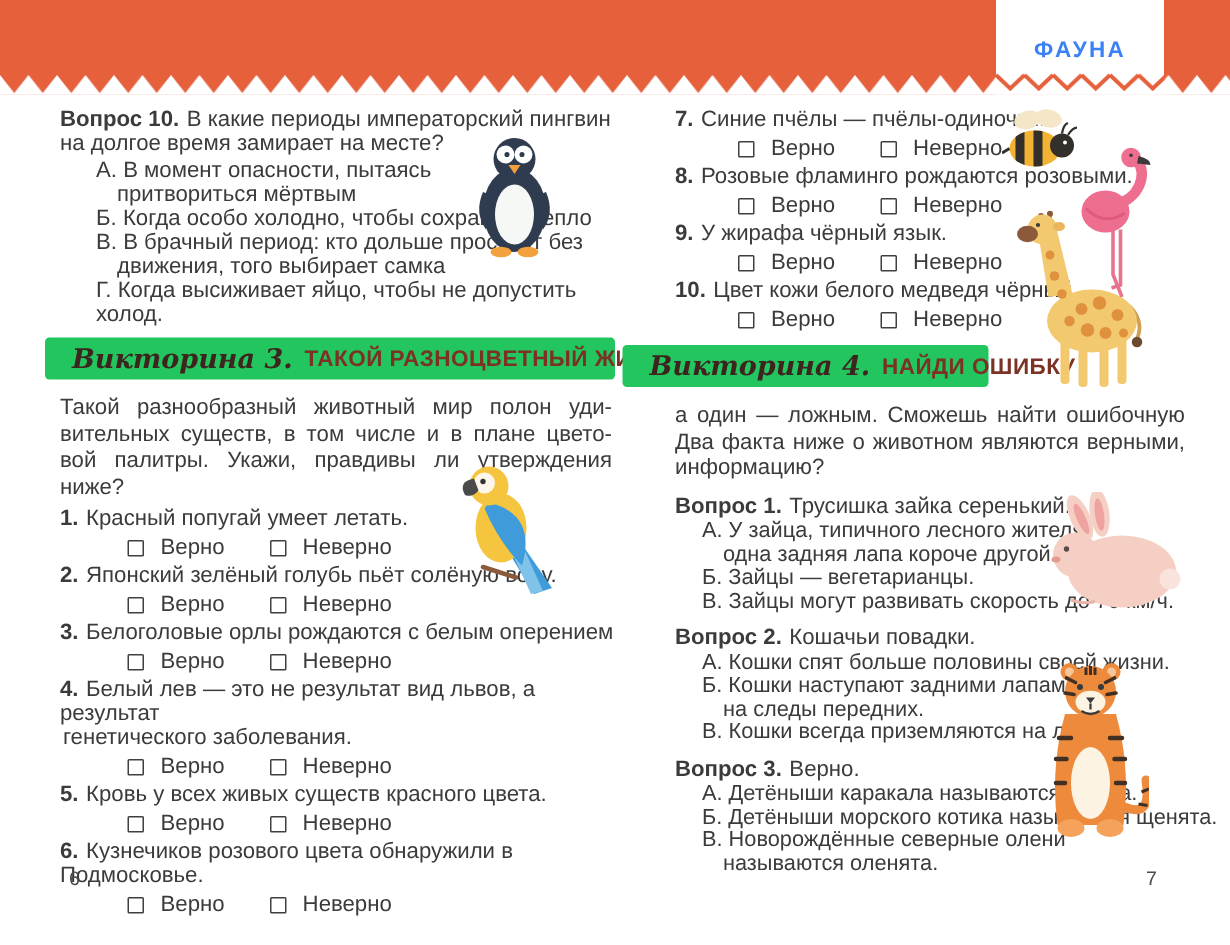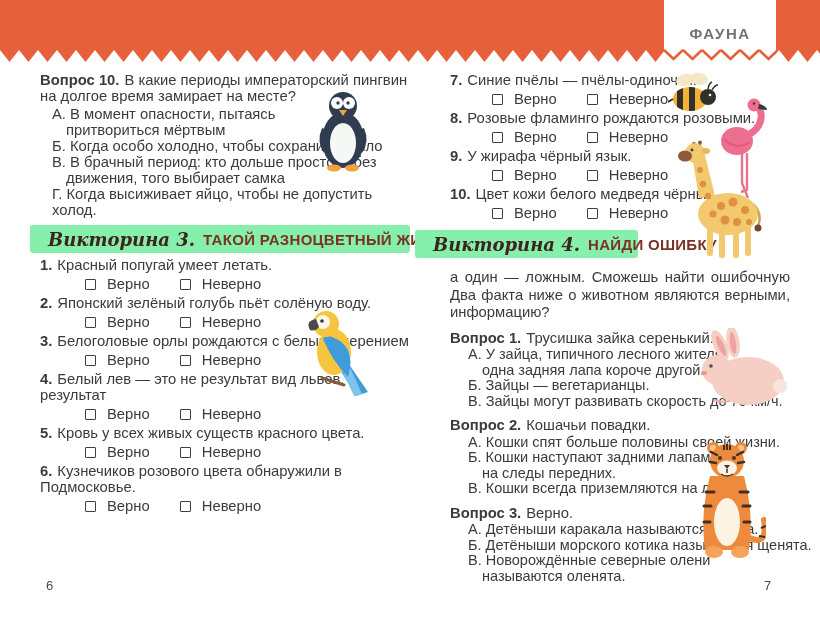--- a/index.html
+++ b/index.html
@@ -11,48 +11,48 @@
   }
   .sheet { position:absolute; inset:0; background:#fff; border-radius:0 0 16px 16px; }
 
   
   .topband { position:absolute; top:0; left:0; width:820px; height:50px; background:#E6603C; }
   .teeth   { position:absolute; top:50px; left:0; display:block; }
   .fauna-tab {
     position:absolute; top:0; left:664px; width:112px; height:63px; background:#fff;
     display:flex; align-items:flex-end; justify-content:center; padding-bottom:21px; z-index:2;
   }
-  .fauna-tab .tab-label { font-weight:bold; font-size:15px; letter-spacing:1.5px; color:#737373; }
+  .fauna-tab .tab-label { font-weight:bold; font-size:15px; letter-spacing:1.5px; color:#3b82f6; }
   .tab-zigzag { position:absolute; top:48px; left:664px; z-index:3; }
 
   
   .page { position:absolute; top:62px; height:568px; }
   .page-left  { left:0;   width:420px; padding:10px 8px 0 40px; }
   .page-right { left:420px; width:400px; padding:10px 8px 0 30px; }
 
   .line { line-height:16px; }
   .cont { padding-left:14px; }
 
   
   .qblock .qnum, .tf-text .num, .vq-head .vq-num { font-weight:bold; float:left; margin-right:5px; }
   .qlines .cont { padding-left:0; }
-  .opts { margin-left:12px; margin-top:2px; }
+  .opts { margin-left:24px; margin-top:2px; }
 
   
   .band {
-    background:#86efac; border-radius:3px; height:28px;
+    background:#22c55e; border-radius:3px; height:28px;
     display:flex; align-items:center; padding-left:18px; gap:8px; white-space:nowrap;
   }
   .band-script {
     font-family:"DejaVu Serif","Liberation Serif",serif;
     font-style:italic; font-weight:bold; font-size:18px; color:#3D241E;
   }
   .band-caps { font-weight:bold; font-size:15px; letter-spacing:.3px; color:#7B3124; }
   .band3 { margin:7px 0 0 -10px; width:380px; }
-  .band4 { margin:9px 14px 0 -35px; width:223px;text-align:center; }
+  .band4 { margin:9px 14px 0 -35px; width:244px;text-align:center; }
 
   
   .intro { margin-top:11px; }
   .intro .line { line-height:17.5px; text-align:justify; text-align-last:justify; padding-left:0; }
   .intro .line:last-child { text-align-last:left; }
   .intro-left  { width:368px; }
   .intro-right { width:340px; }
 
   
   .tf-list { margin-top:4px; }
@@ -148,20 +148,26 @@
       <circle cx="22" cy="13" r="1.7" fill="#2F3C50"></circle>
       <circle cx="32" cy="13" r="1.7" fill="#2F3C50"></circle>
       <polygon points="23,20 31,20 27,26" fill="#F2A13C"></polygon>
     </svg>
 
     <div class="band band3">
       <span class="band-script">Викторина 3.</span>
       <span class="band-caps">ТАКОЙ РАЗНОЦВЕТНЫЙ ЖИВОТНЫЙ МИР</span>
     </div>
 
+    <div class="intro intro-left">
+        <div class="line">Такой разнообразный животный мир полон уди-</div>
+        <div class="line cont">вительных существ, в том числе и в плане цвето-</div>
+        <div class="line cont">вой палитры. Укажи, правдивы ли утверждения</div>
+        <div class="line cont">ниже?</div>
+      </div>
 
     <svg class="illus parrot" width="68" height="88" viewBox="0 0 68 88">
       <path d="M42,50 L64,82 L52,86 L35,58 Z" fill="#3F9BD9"></path>
       <path d="M45,55 L58,84 L50,86 L38,60 Z" fill="#7FC3EA"></path>
       <path d="M18,68 l22,7" stroke="#8A5A3B" stroke-width="3" stroke-linecap="round"></path>
       <ellipse cx="30" cy="42" rx="17" ry="23" fill="#F5C53F"></ellipse>
       <path d="M22,25 Q54,33 44,67 Q29,52 19,29 Z" fill="#3F9BD9"></path>
       <circle cx="22" cy="14" r="13" fill="#F5C53F"></circle>
       <circle cx="19" cy="12" r="7" fill="#FDF6EA"></circle>
       <circle cx="18" cy="11" r="1.8" fill="#333"></circle>
@@ -190,21 +196,21 @@
       <div class="tf-item">
         <div class="tf-text"><span class="num">3.</span><span><div class="line">Белоголовые орлы рождаются с белым оперением</div></span></div>
         <div class="cb-row">
           <span class="cb"></span>
             <span class="cb-label">Верно</span>
           <span class="cb cb2"></span>
             <span class="cb-label">Неверно</span>
         </div>
       </div>
       <div class="tf-item">
-        <div class="tf-text"><span class="num">4.</span><span><div class="line">Белый лев — это не результат вид львов, а результат</div></span></div>
+        <div class="tf-text"><span class="num">4.</span><span><div class="line">Белый лев — это не результат вид львов, а результат</div><div class="line cont">генетического заболевания.</div></span></div>
         <div class="cb-row">
           <span class="cb"></span>
             <span class="cb-label">Верно</span>
           <span class="cb cb2"></span>
             <span class="cb-label">Неверно</span>
         </div>
       </div>
       <div class="tf-item">
         <div class="tf-text"><span class="num">5.</span><span><div class="line">Кровь у всех живых существ красного цвета.</div></span></div>
         <div class="cb-row">

